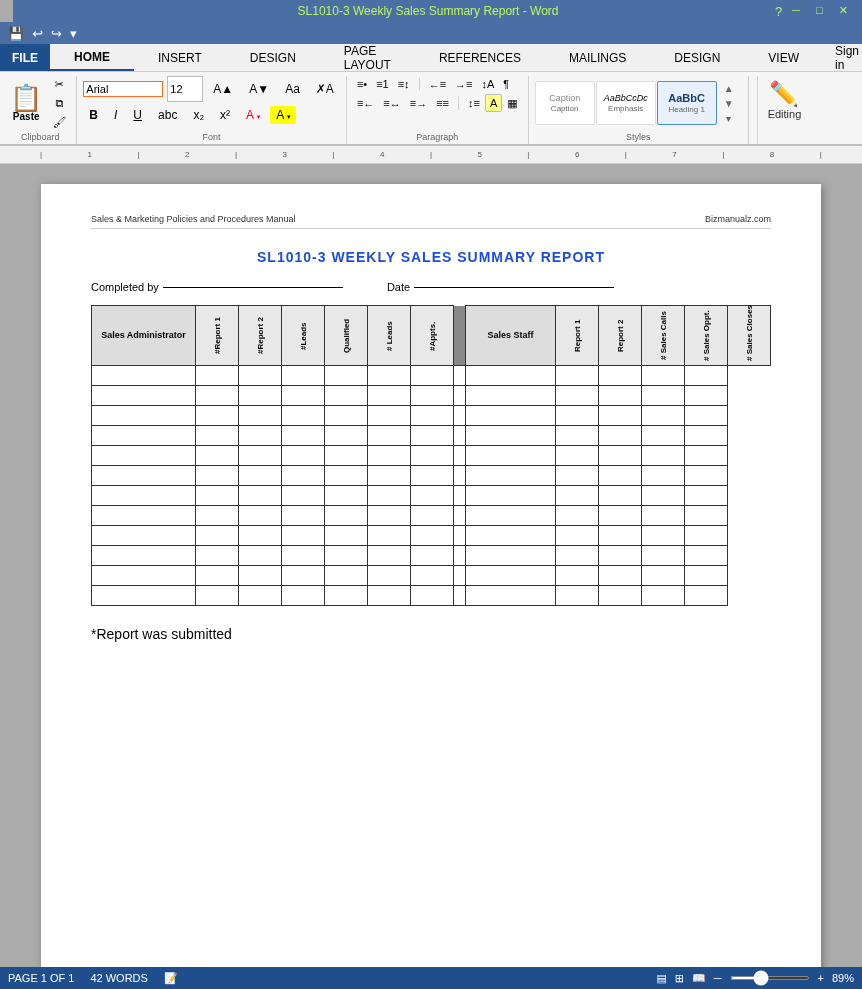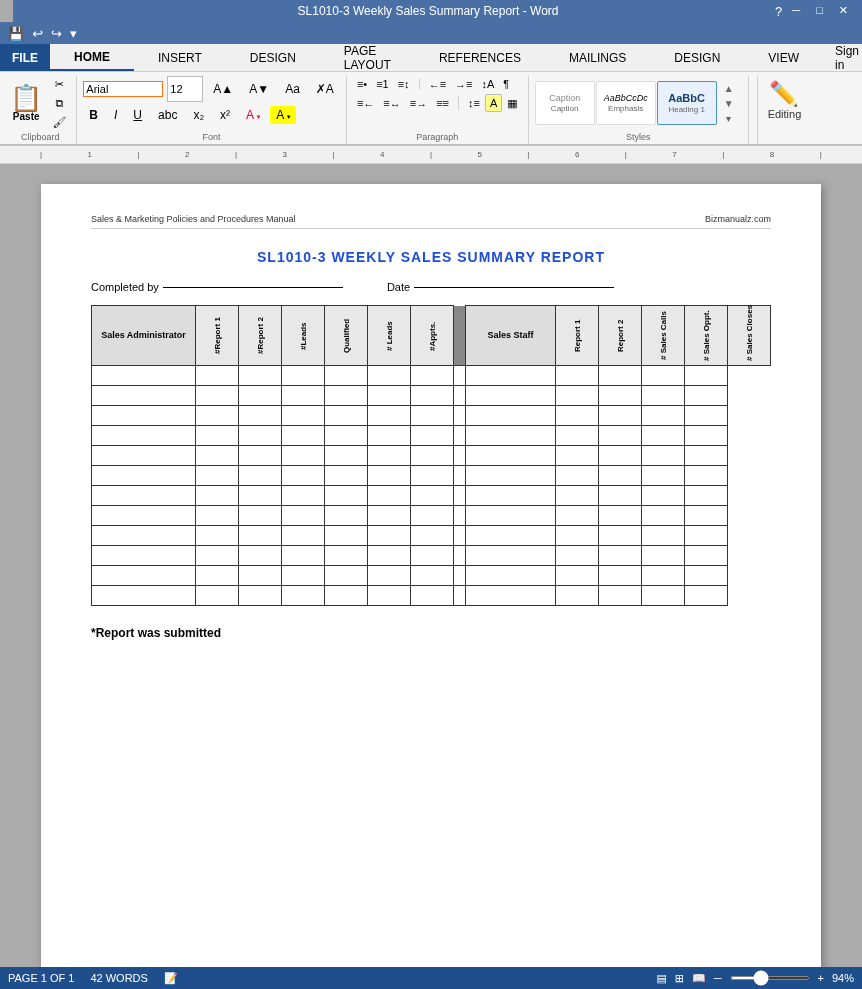--- a/index.html
+++ b/index.html
@@ -1,21 +1,21 @@
 <!DOCTYPE html>
 <html><head>
   <meta charset="utf-8">
   <style>
     * { box-sizing: border-box; margin: 0; padding: 0; }
     body { font-family: Arial, sans-serif; font-size: 12px; background: #ababab; overflow-x: hidden; }
 
     
     #title-bar {
       background: #4a6fa5;
-      color: #ffffff;
+      color: #bef264;
       text-align: center;
       padding: 3px 0;
       font-size: 12px;
       display: flex;
       align-items: center;
       justify-content: space-between;
       padding: 2px 8px;
       height: 22px;
       margin-left: 13px;
     }
@@ -210,22 +210,22 @@
     .report-table td {
       height: 22px;
     }
     .divider-col {
       background: #888 !important;
       width: 12px;
       border: none !important;
     }
     .report-table .data-row td { height: 20px; }
     .note-text {
-      font-size: 12px;
-      font-weight: bold;
+      font-size: 14px;
+      font-weight: normal;
       margin-top: 10px;
       margin-bottom: 30px;
     }
 
     
     #status-bar {
       background: #1e4e8c;
       color: white;
       display: flex;
       align-items: center;
@@ -753,15 +753,15 @@
   <span>PAGE 1 OF 1</span>
   <span>42 WORDS</span>
   <span style="cursor:pointer;">📝</span>
   <div class="status-right">
     <span style="cursor:pointer;">▤</span>
     <span style="cursor:pointer;">⊞</span>
     <span style="cursor:pointer;">📖</span>
     <span style="cursor:pointer;">─</span>
     <input type="range" min="10" max="200" class="zoom-slider" value="80" style="">
     <span style="cursor:pointer;">+</span>
-    <span>94%</span>
+    <span>89%</span>
   </div>
 </div>
 
 </body></html>

